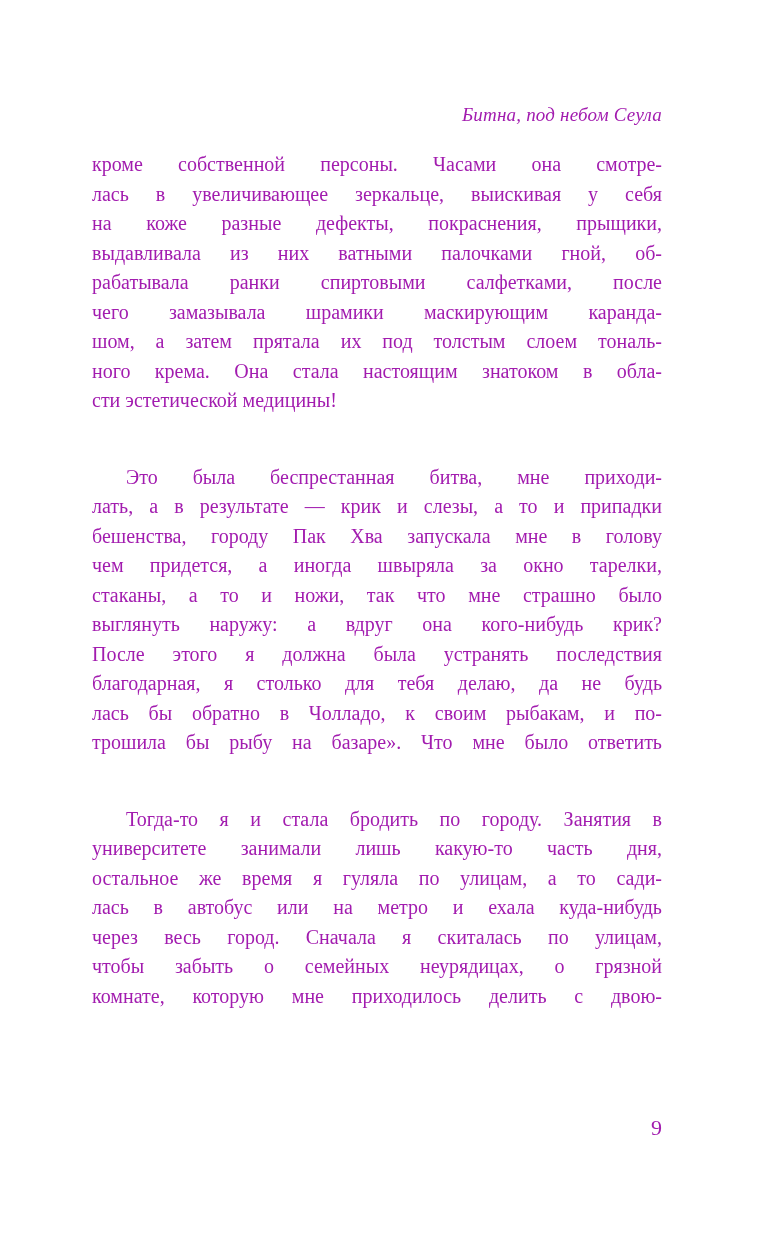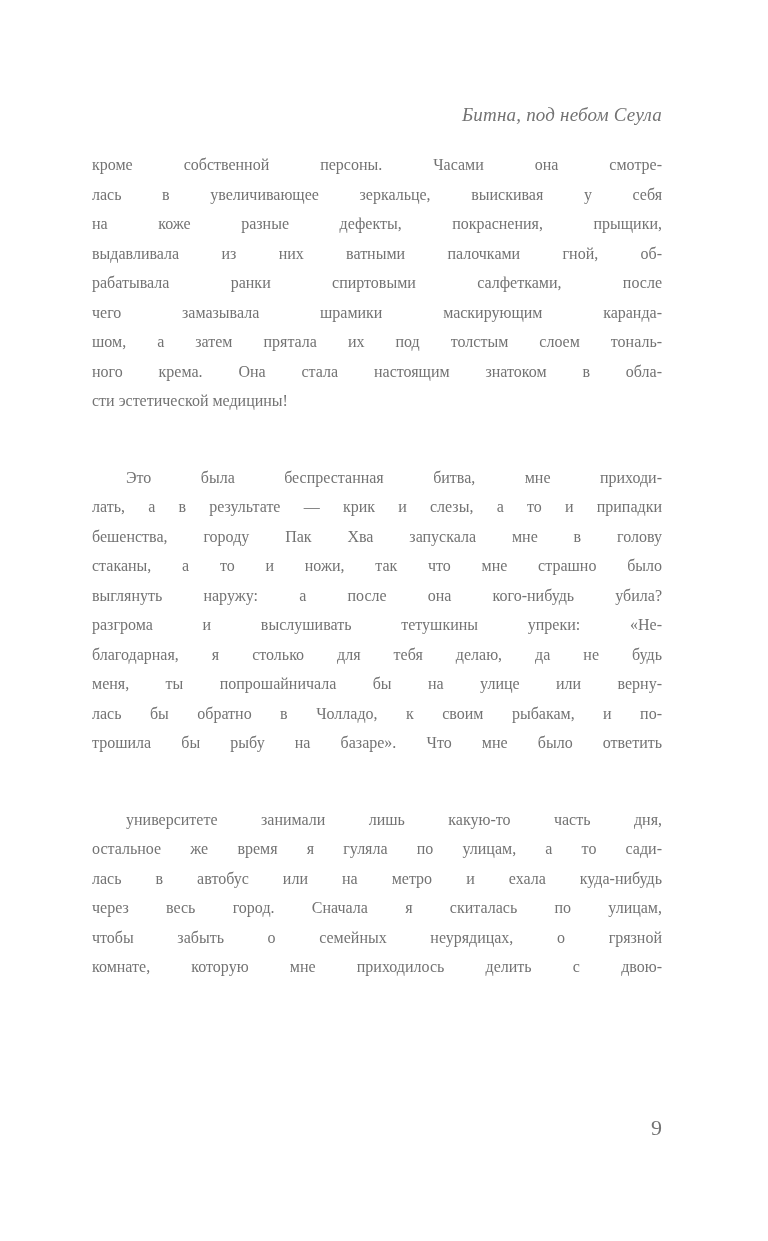--- a/index.html
+++ b/index.html
@@ -8,39 +8,39 @@
     width: 768px;
     height: 1241px;
     background: #ffffff;
     position: relative;
     overflow: hidden;
   }
   .book-page {
     position: absolute;
     inset: 0;
     font-family: "Liberation Serif", "DejaVu Serif", serif;
-    color: #737373;
+    color: #a21caf;
   }
   .running-head {
     position: absolute;
     top: 103px;
     left: 92px;
     width: 570px;
     text-align: right;
     font-style: italic;
     font-size: 19px;
     line-height: 24px;
     letter-spacing: 0.2px;
   }
   .text-block {
     position: absolute;
     top: 150px;
     left: 92px;
     width: 570px;
-    font-size: 16px;
+    font-size: 20px;
     line-height: 29.5px;
   }
   .paragraph + .paragraph { margin-top: 47px; }
   .paragraph.indent .line:first-child { text-indent: 34px; }
   .line {
     text-align: justify;
     text-align-last: justify;
   }
   .line.flush-left { text-align-last: left; }
   .page-number {
@@ -68,29 +68,30 @@
         <div class="line">рабатывала ранки спиртовыми салфетками, после</div>
         <div class="line">чего замазывала шрамики маскирующим каранда-</div>
         <div class="line">шом, а затем прятала их под толстым слоем тональ-</div>
         <div class="line">ного крема. Она стала настоящим знатоком в обла-</div>
         <div class="line flush-left">сти эстетической медицины!</div>
       </div>
       <div class="paragraph indent">
         <div class="line">Это была беспрестанная битва, мне приходи-</div>
         <div class="line">лать, а в результате — крик и слезы, а то и припадки</div>
         <div class="line">бешенства, городу Пак Хва запускала мне в голову</div>
+        <div class="line">чем придется, а иногда швыряла за окно тарелки,</div>
         <div class="line">стаканы, а то и ножи, так что мне страшно было</div>
-        <div class="line">выглянуть наружу: а после она кого-нибудь убила?</div>
-        <div class="line">разгрома и выслушивать тетушкины упреки: «Не-</div>
+        <div class="line">выглянуть наружу: а вдруг она кого-нибудь крик?</div>
+        <div class="line">После этого я должна была устранять последствия</div>
         <div class="line">благодарная, я столько для тебя делаю, да не будь</div>
-        <div class="line">меня, ты попрошайничала бы на улице или верну-</div>
         <div class="line">лась бы обратно в Чолладо, к своим рыбакам, и по-</div>
         <div class="line">трошила бы рыбу на базаре». Что мне было ответить</div>
       </div>
       <div class="paragraph indent">
+        <div class="line">Тогда-то я и стала бродить по городу. Занятия в</div>
         <div class="line">университете занимали лишь какую-то часть дня,</div>
         <div class="line">остальное же время я гуляла по улицам, а то сади-</div>
         <div class="line">лась в автобус или на метро и ехала куда-нибудь</div>
         <div class="line">через весь город. Сначала я скиталась по улицам,</div>
         <div class="line">чтобы забыть о семейных неурядицах, о грязной</div>
         <div class="line">комнате, которую мне приходилось делить с двою-</div>
       </div>
     </div>
 
   <div class="page-number">9</div>

